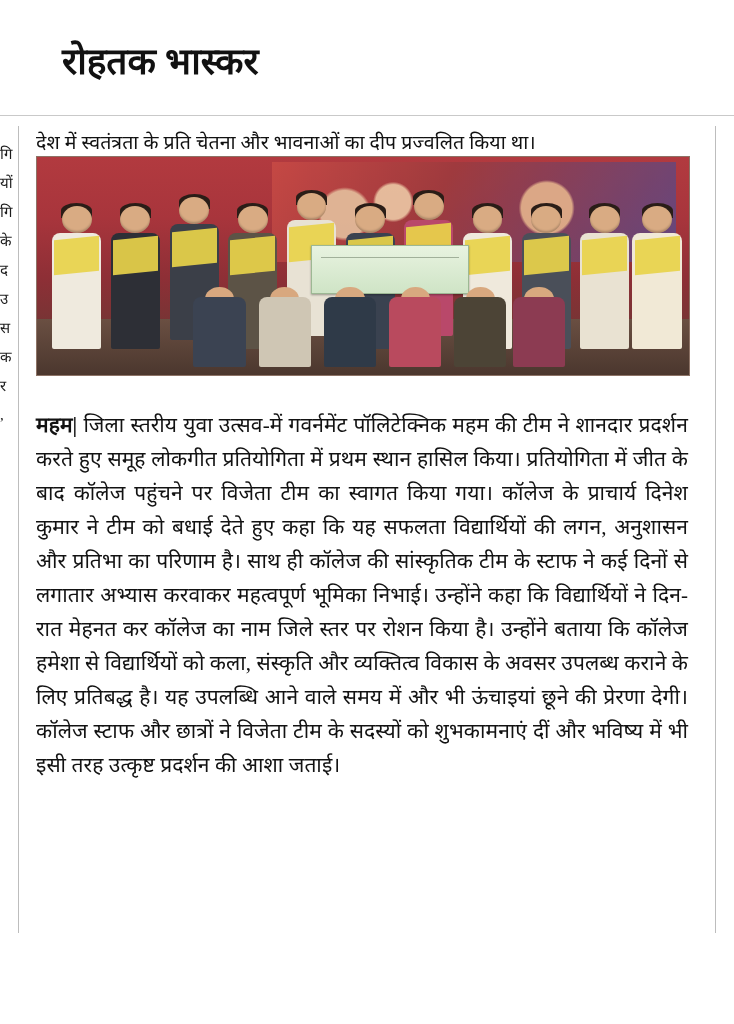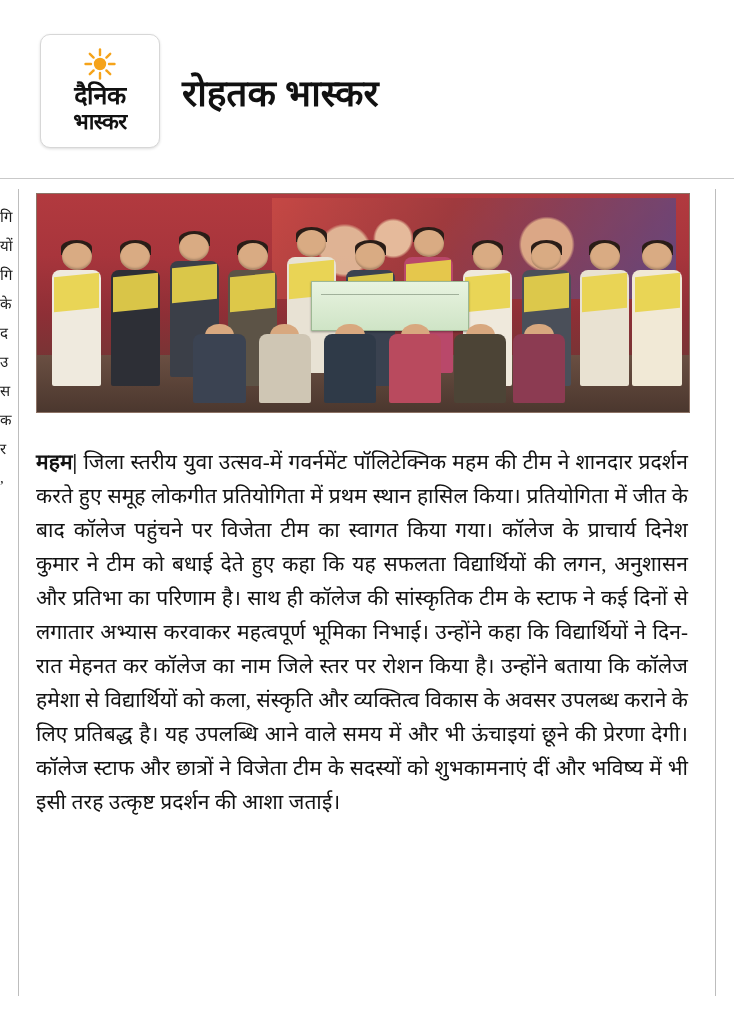--- a/index.html
+++ b/index.html
@@ -262,39 +262,20 @@
     text-align: justify;
     text-justify: inter-word;
     color: #121212;
     letter-spacing: 0.1px;
   }
 </style>
 </head>
 <body>
 
 <div class="masthead">
-  <div class="logo-box">
-    <div class="sun-icon">
-      <svg width="34" height="34" viewBox="0 0 34 34">
-        <circle cx="17" cy="17" r="6.2" fill="#f5a31a"></circle>
-        <g stroke="#f5a31a" stroke-width="2.4" stroke-linecap="round">
-          <line x1="17" y1="2.5" x2="17" y2="8"></line>
-          <line x1="17" y1="26" x2="17" y2="31.5"></line>
-          <line x1="2.5" y1="17" x2="8" y2="17"></line>
-          <line x1="26" y1="17" x2="31.5" y2="17"></line>
-          <line x1="6.8" y1="6.8" x2="10.6" y2="10.6"></line>
-          <line x1="23.4" y1="23.4" x2="27.2" y2="27.2"></line>
-          <line x1="27.2" y1="6.8" x2="23.4" y2="10.6"></line>
-          <line x1="10.6" y1="23.4" x2="6.8" y2="27.2"></line>
-        </g>
-      </svg>
-    </div>
-    <div class="logo-line1">दैनिक</div>
-    <div class="logo-line2">भास्कर</div>
-  </div>
   <div class="edition">रोहतक भास्कर</div>
 </div>
 
 <div class="clip">
   <div class="rule-left"></div>
   <div class="rule-right"></div>
 
   <div class="sliver">
     <div>गि</div>
     <div>यों</div>
@@ -302,20 +283,21 @@
     <div>के</div>
     <div>द</div>
     <div>उ</div>
     <div>स</div>
     <div>क</div>
     <div>र</div>
     <div>,</div>
   </div>
 
   <div class="article">
+    <div class="lead-line">देश में स्वतंत्रता के प्रति चेतना और भावनाओं का दीप प्रज्वलित किया था।</div>
 
 
     <div class="photo">
       <div class="backdrop"></div>
       <div class="banner-faces"></div>
       <div class="stage-floor"></div>
 
       <div class="person" style="left:2%;">
           <div class="hair"></div>
           <div class="head"></div>

